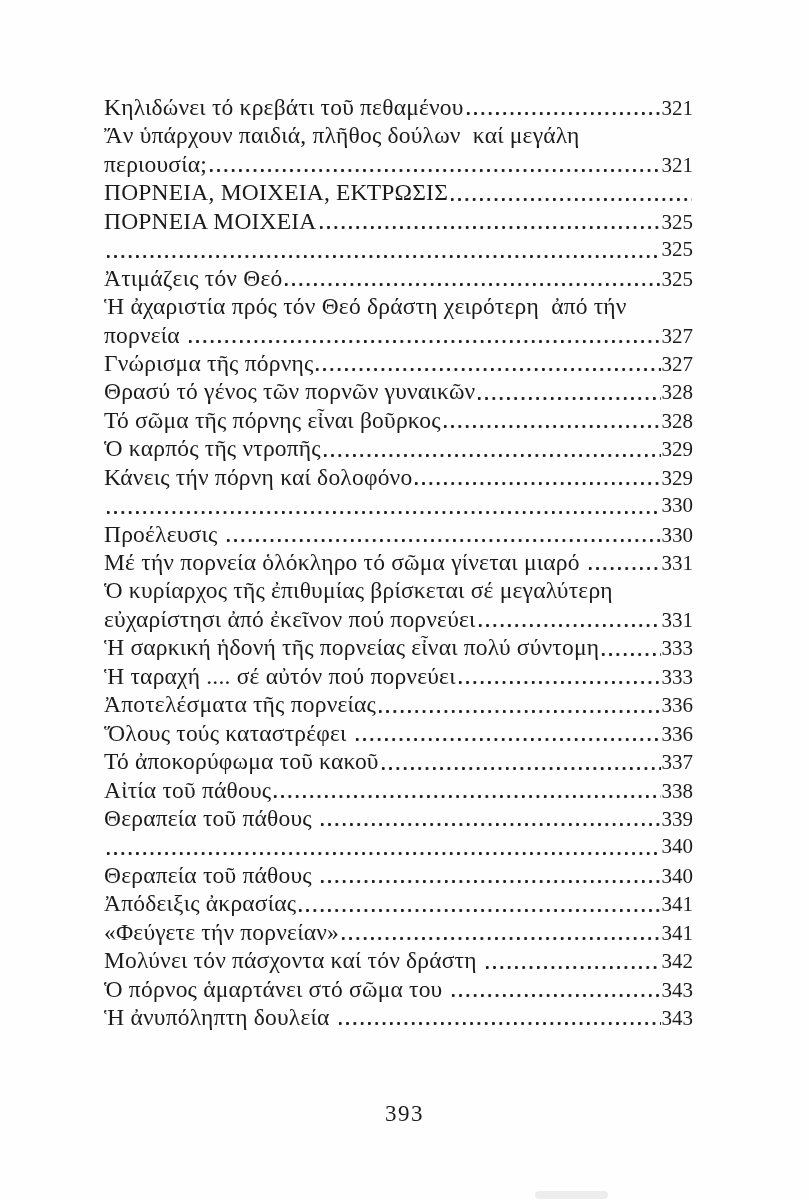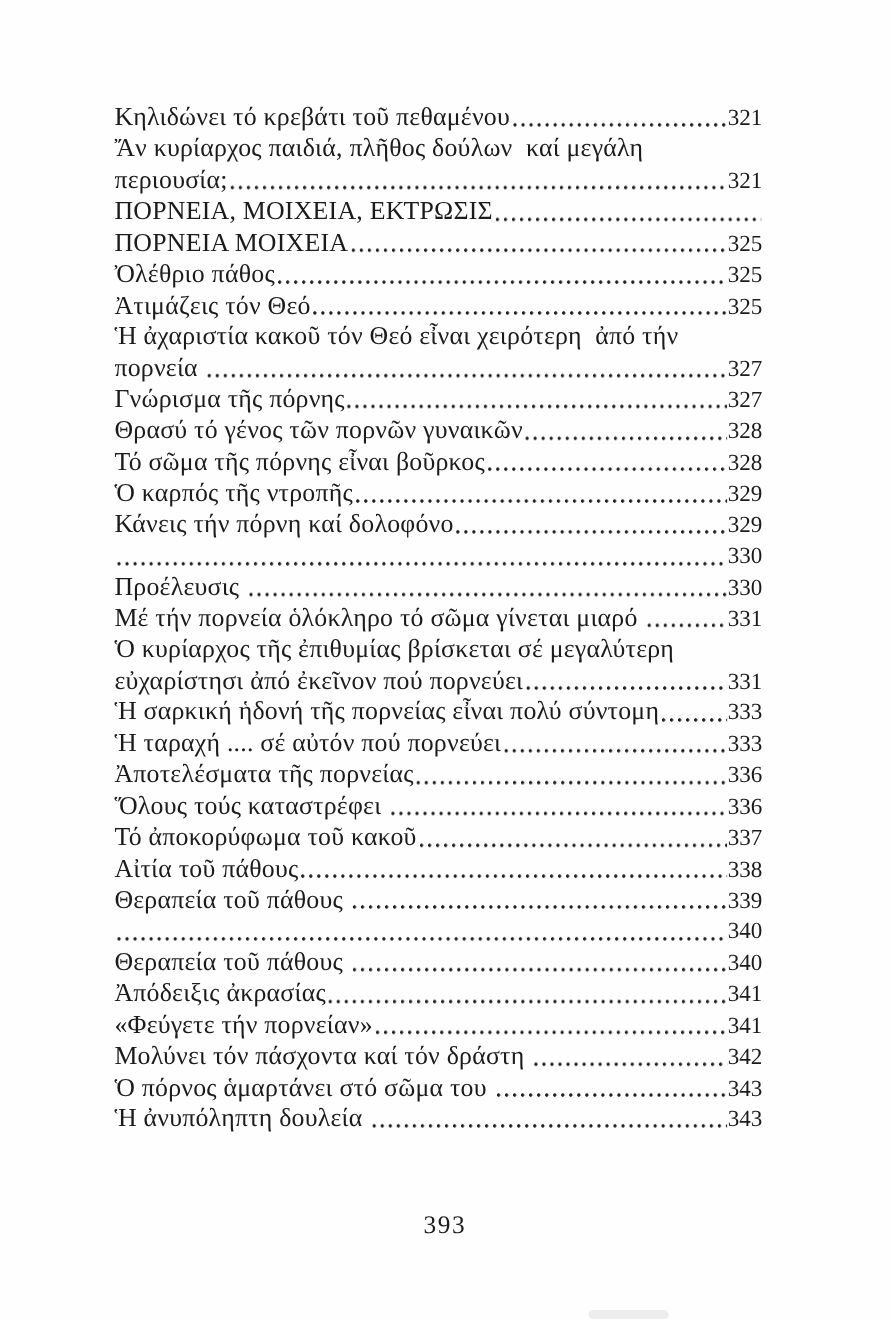--- a/index.html
+++ b/index.html
@@ -75,51 +75,50 @@
 <body>
 
 <div class="page">
   <main class="toc">
       <div class="toc-row">
     <span class="toc-text">Κηλιδώνει τό κρεβάτι τοῦ πεθαμένου</span>
     <span class="leader"></span>
     <span class="toc-page">321</span>
   </div>
       <div class="toc-row">
-    <span class="toc-text">Ἄν κυρίαρχος παιδιά, πλῆθος δούλων  καί μεγάλη</span>
+    <span class="toc-text">Ἄν ὑπάρχουν παιδιά, πλῆθος δούλων  καί μεγάλη</span>
     <span class="leader hidden"></span>
     <span class="toc-page"></span>
   </div>
       <div class="toc-row">
     <span class="toc-text">περιουσία;</span>
     <span class="leader"></span>
     <span class="toc-page">321</span>
   </div>
       <div class="toc-row">
     <span class="toc-text">ΠΟΡΝΕΙΑ, ΜΟΙΧΕΙΑ, ΕΚΤΡΩΣΙΣ</span>
     <span class="leader"></span>
     <span class="toc-page"></span>
   </div>
       <div class="toc-row">
     <span class="toc-text">ΠΟΡΝΕΙΑ ΜΟΙΧΕΙΑ</span>
     <span class="leader"></span>
     <span class="toc-page">325</span>
   </div>
       <div class="toc-row">
-    <span class="toc-text">Ὀλέθριο πάθος</span>
     <span class="leader"></span>
     <span class="toc-page">325</span>
   </div>
       <div class="toc-row">
     <span class="toc-text">Ἀτιμάζεις τόν Θεό</span>
     <span class="leader"></span>
     <span class="toc-page">325</span>
   </div>
       <div class="toc-row">
-    <span class="toc-text">Ἡ ἀχαριστία κακοῦ τόν Θεό εἶναι χειρότερη  ἀπό τήν</span>
+    <span class="toc-text">Ἡ ἀχαριστία πρός τόν Θεό δράστη χειρότερη  ἀπό τήν</span>
     <span class="leader hidden"></span>
     <span class="toc-page"></span>
   </div>
       <div class="toc-row">
     <span class="toc-text">πορνεία </span>
     <span class="leader"></span>
     <span class="toc-page">327</span>
   </div>
       <div class="toc-row">
     <span class="toc-text">Γνώρισμα τῆς πόρνης</span>

